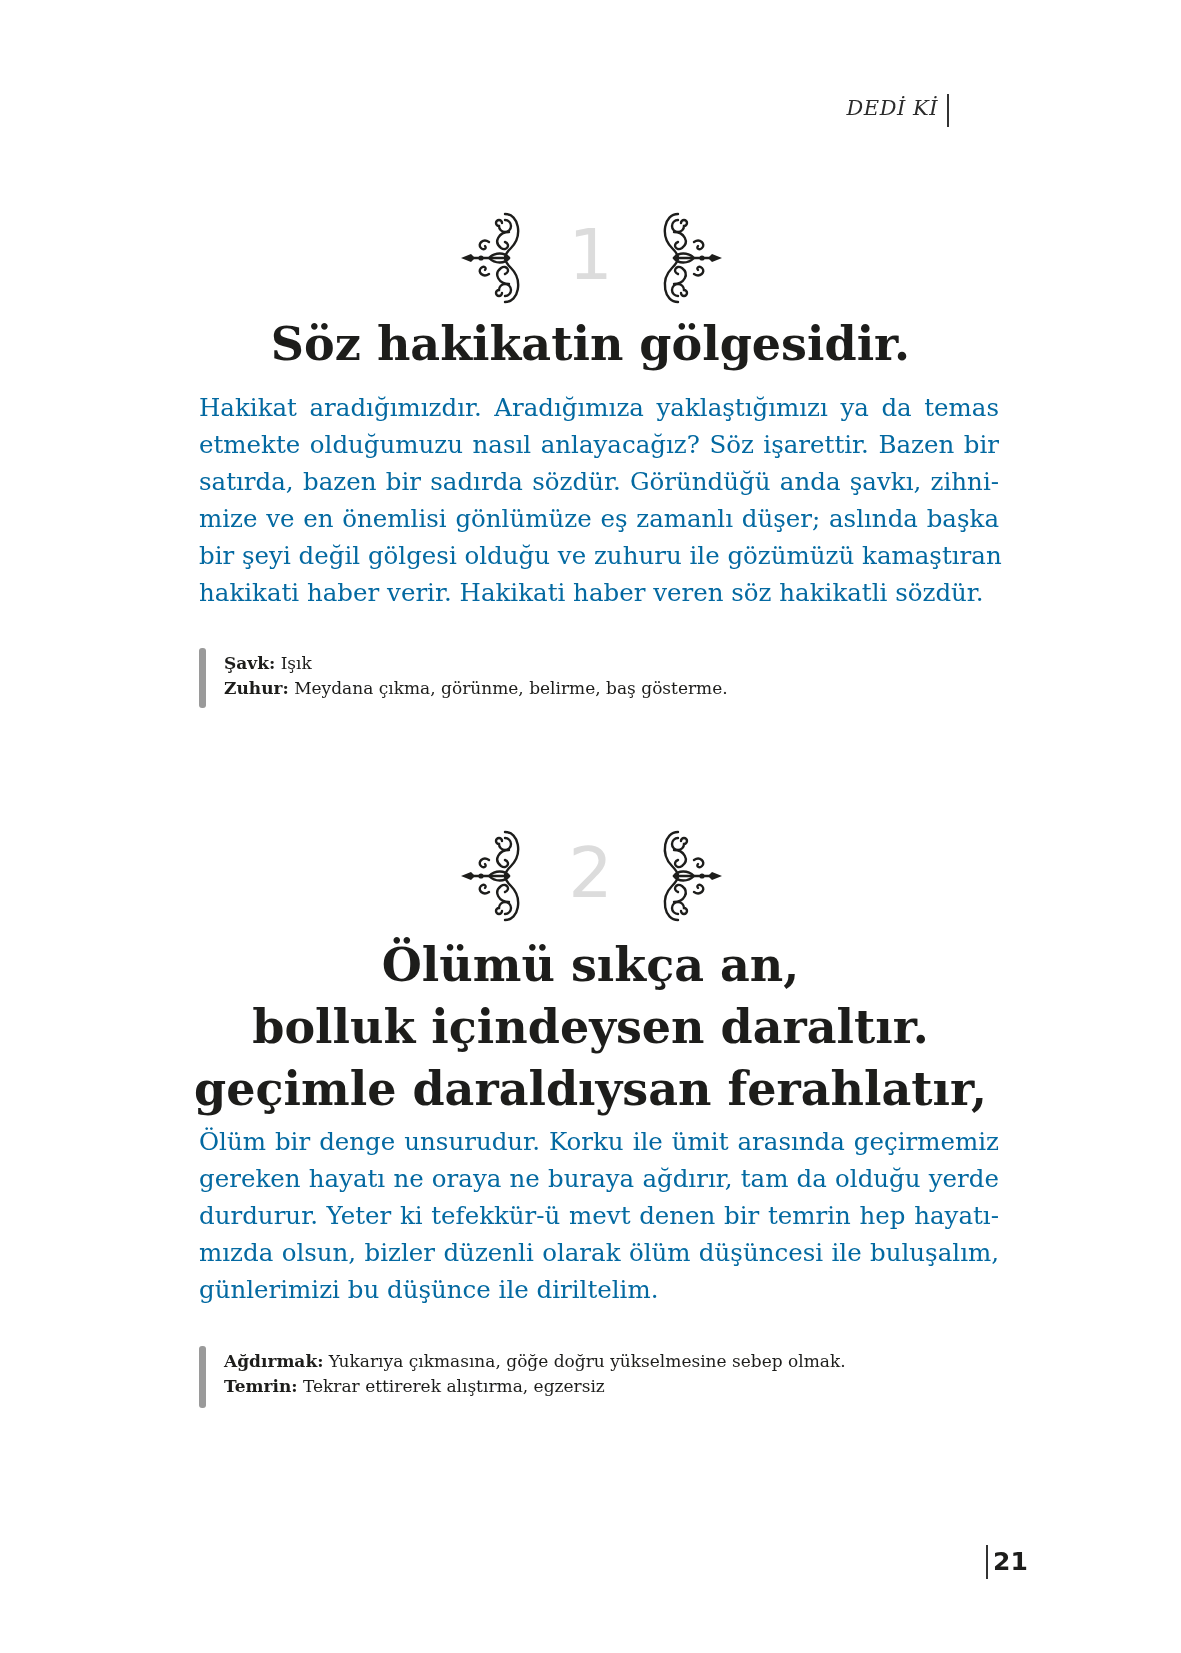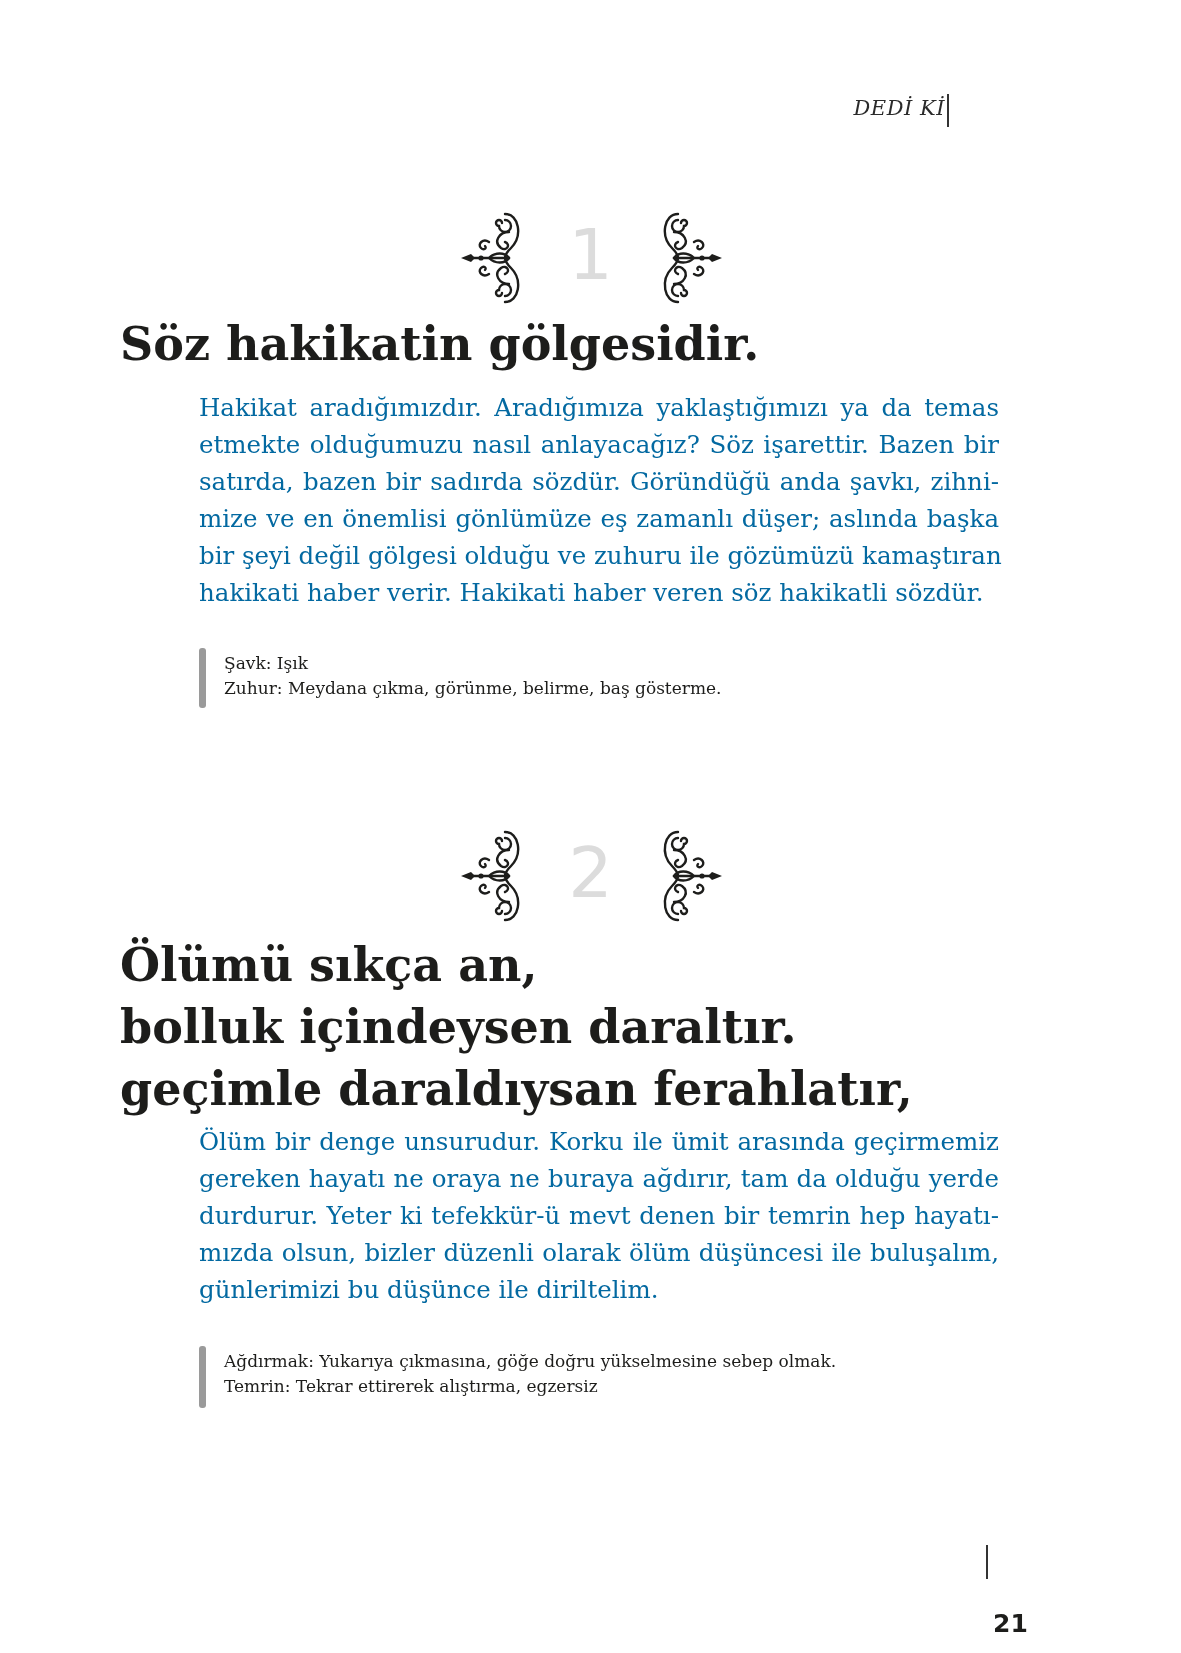--- a/index.html
+++ b/index.html
@@ -1,46 +1,46 @@
 <!DOCTYPE html>
 <html><head>
 <meta charset="utf-8">
 <style>
   html, body { margin:0; padding:0; background:#ffffff; }
   body { width:1181px; height:1653px; position:relative; overflow:hidden;
          font-family:"DejaVu Serif", "Liberation Serif", serif; color:#1d1d1b; }
 
-  .running-head { position:absolute; top:96px; right:236px; font-style:italic;
+  .running-head { position:absolute; top:96px; right:243px; font-style:italic;
                   font-size:21px; letter-spacing:0.5px; color:#2b2b2b; }
   .running-head-rule { position:absolute; top:94px; left:947px; width:1.5px; height:33px; background:#333; }
 
   .section { position:absolute; left:0; width:1181px; }
   .ornament-row { position:absolute; left:0; width:1181px; height:110px; }
   .orn { position:absolute; top:0; width:72px; height:104px; }
   .orn.left { left:459px; }
   .orn.right { left:652px; transform:scaleX(-1); }
   .sec-number { position:absolute; top:14px; left:0; width:1181px; text-align:center;
                 font-family:"DejaVu Sans", "Liberation Sans", sans-serif;
                 font-size:70px; color:#dcdcdc; line-height:1; }
 
-  .title { position:absolute; left:120px; width:941px; text-align:left; font-weight:bold;
+  .title { position:absolute; left:120px; width:941px; text-align:center; font-weight:bold;
            font-size:46px; line-height:62px; color:#1d1d1b; margin:0; }
 
   .body-text { position:absolute; left:199px; width:800px; font-size:24.5px;
                line-height:37px; color:#0369a1; margin:0; text-align:justify; }
   .body-text .line { display:block; white-space:nowrap; text-align-last:justify; }
   .body-text .line.last { text-align-last:left; }
 
   .gloss { position:absolute; left:199px; padding-left:25px; }
   .gloss-bar { position:absolute; left:0; top:0; width:7px; background:#9a9a9a; border-radius:3px; }
   .gloss-line { font-size:17px; line-height:25px; color:#1d1d1b; white-space:nowrap; }
-  .gloss-term { font-weight:normal;margin-top:39px; }
+  .gloss-term { font-weight:bold;margin-top:39px; }
 
   .folio-rule { position:absolute; top:1545px; left:986px; width:1.5px; height:34px; background:#333; }
-  .folio { position:absolute; top:1609px; left:993px; font-family:"DejaVu Sans", "Liberation Sans", sans-serif;
+  .folio { position:absolute; top:1547px; left:993px; font-family:"DejaVu Sans", "Liberation Sans", sans-serif;
            font-weight:bold; font-size:25px; color:#1d1d1b; }
 </style>
 </head>
 <body>
 
 <svg width="0" height="0" style="position:absolute">
   <defs>
     <g id="flourish" fill="none" stroke="#1d1d1b" stroke-width="2.4" stroke-linecap="round">
 
       <path d="M46 14 a6 6 0 1 1 -6 6 a3 3 0 1 1 3 -3"></path>

